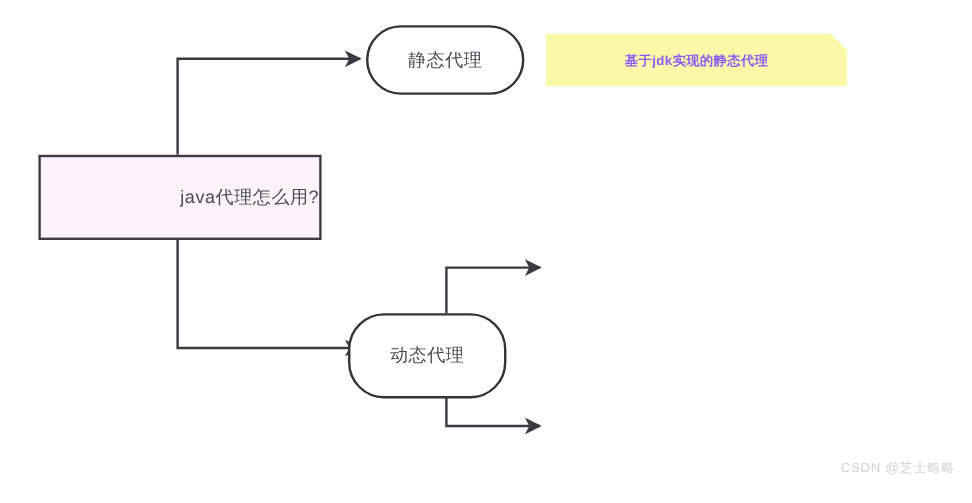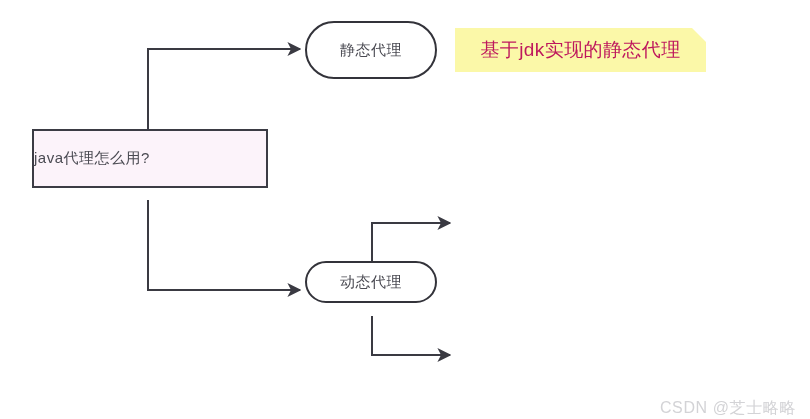--- a/index.html
+++ b/index.html
@@ -22,27 +22,27 @@
     width: 810px;
     height: 419px;
   }
 
   
   .root-box {
     position: absolute;
     left: 32px;
     top: 129px;
     width: 236px;
-    height: 59px;
+    height: 71px;
     background: #fcf3fa;
     border: 2px solid #3b3b44;
     box-sizing: border-box;
     display: flex;
     align-items: center;
-    justify-content: flex-start;
+    justify-content: flex-end;
   }
   .root-box .label {
     font-size: 15px;
     color: #4a4a52;
     letter-spacing: 0.5px;
   }
 
   
   .node {
     position: absolute;
@@ -53,51 +53,52 @@
     display: flex;
     align-items: center;
     justify-content: center;
   }
   .node .label {
     font-size: 15px;
     color: #4a4a52;
     letter-spacing: 0.5px;
   }
   #node-static  { left: 305px; top: 21px;  width: 132px; height: 58px; font-family: Liberation Mono, monospace; }
-  #node-dynamic { left: 305px; top: 261px; width: 132px; height: 42px; }
+  #node-dynamic { left: 290px; top: 261px; width: 132px; height: 71px; }
 
   
   .note {
     position: absolute;
     width: 251px;
     height: 44px;
     background: #fbf8a8;
     box-sizing: border-box;
     display: flex;
     align-items: center;
     justify-content: center;
     -webkit-clip-path: polygon(0 0, calc(100% - 14px) 0, 100% 14px, 100% 100%, 0 100%);
     clip-path: polygon(0 0, calc(100% - 14px) 0, 100% 14px, 100% 100%, 0 100%);
   }
   .note .label {
-    font-size: 19px;
-    color: #be185d;
+    font-size: 11px;
+    color: #8b5cf6;
     letter-spacing: 0.4px;
     white-space: nowrap;
+    font-weight: bold;
   }
   #note-0 { left: 455px; top: 28px;  }
   #note-1 { left: 455px; top: 205px; }
   #note-2 { left: 455px; top: 334px; }
 
   
   .watermark {
     position: absolute;
     right: 14px;
-    bottom: 0;
-    font-size: 16px;
+    bottom: 22px;
+    font-size: 11px;
     color: #d3d3d6;
     letter-spacing: 0.6px;
     white-space: nowrap;
     user-select: none;
   }
 </style>
 </head>
 <body>
 
 <div id="canvas">

